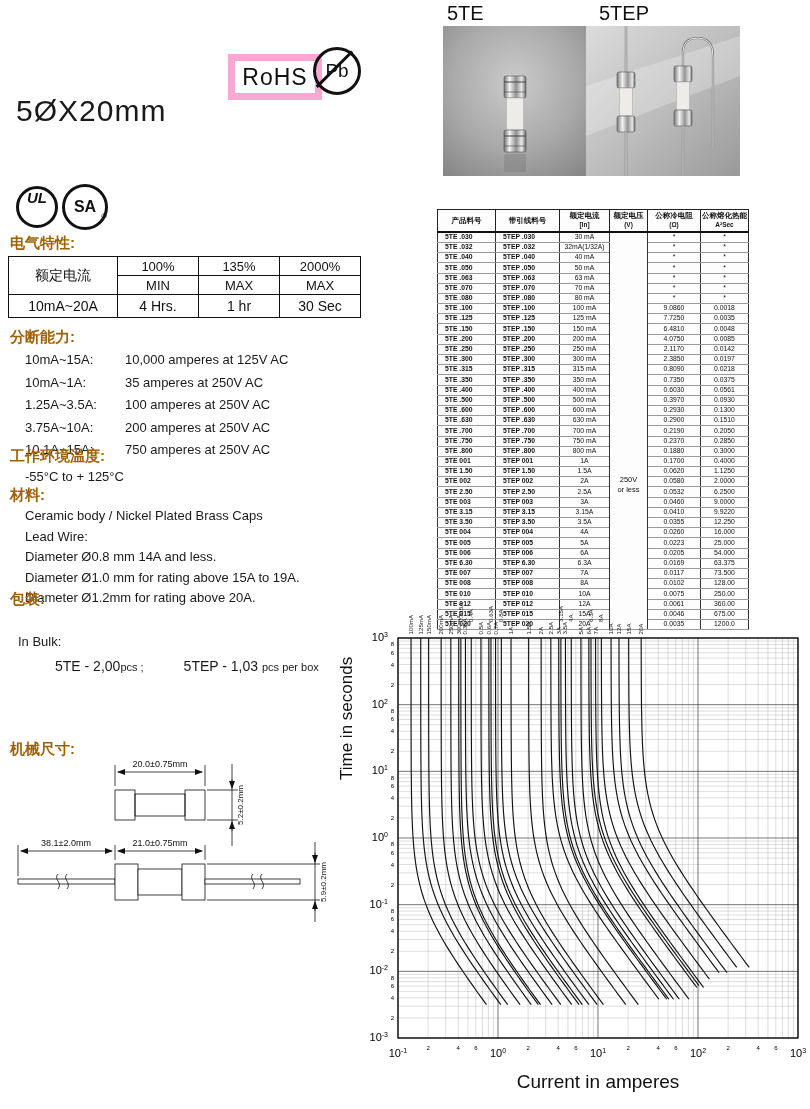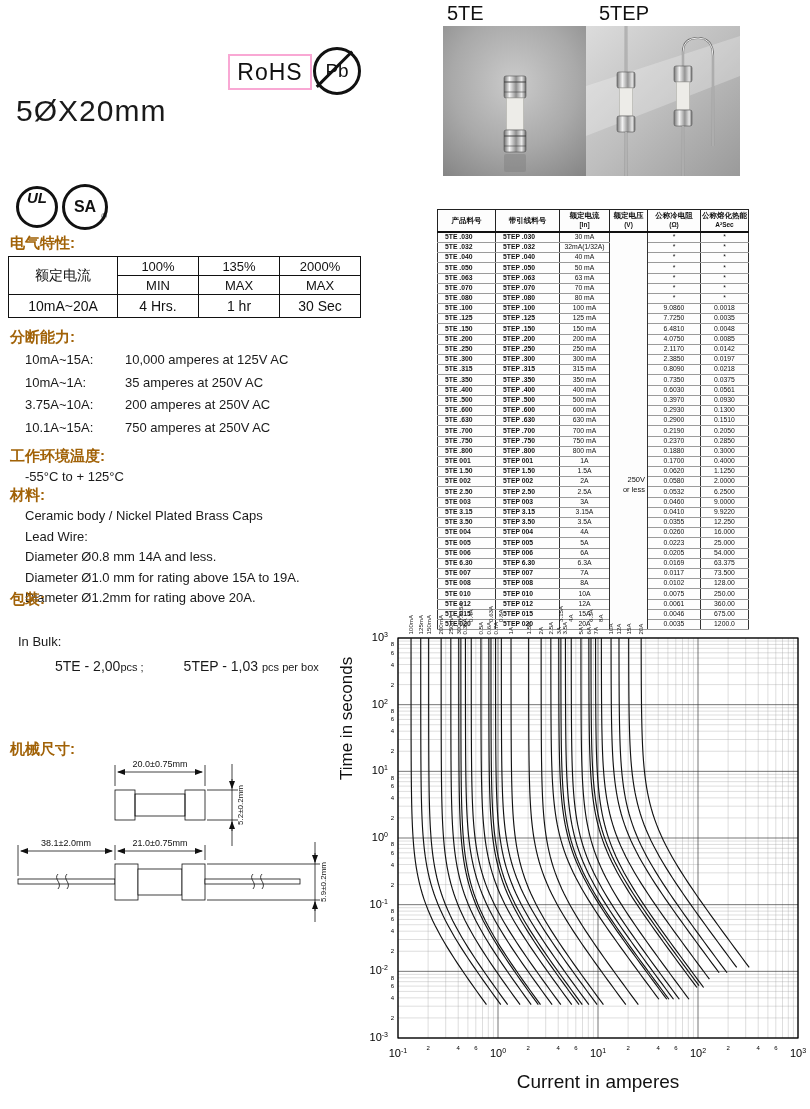--- a/index.html
+++ b/index.html
@@ -1,20 +1,20 @@
 <!DOCTYPE html>
 <html><head>
 <meta charset="utf-8">
 <style>
   html,body{margin:0;padding:0;background:#fff;}
   body{font-family:"Liberation Sans",sans-serif;color:#111;}
   #page{position:relative;width:810px;height:1109px;background:#fff;overflow:hidden;}
 
   
-  .rohs-box{position:absolute;left:228px;top:54px;width:80px;height:32px;border:2px solid #f9a8d4;
+  .rohs-box{position:absolute;left:228px;top:54px;width:80px;height:32px;border:7px solid #f9a8d4;
     display:flex;align-items:center;justify-content:center;font-size:23px;letter-spacing:1px;color:#111;}
   .pb-circle{position:absolute;left:313px;top:47px;width:42px;height:42px;border:3px solid #111;border-radius:50%;
     display:flex;align-items:center;justify-content:center;font-size:19px;color:#111;}
   .pb-slash{position:absolute;left:333px;top:44px;width:2.5px;height:50px;background:#111;transform:rotate(45deg);}
 
   
   .size-line{position:absolute;left:16px;top:94px;font-size:30px;letter-spacing:1px;color:#1a1a1a;}
   .name-line{position:absolute;left:15px;top:128px;font-size:27px;font-weight:bold;color:#0a0a0a;}
 
   
@@ -110,20 +110,24 @@
 
   <div class="h-cn" style="left:10px;top:328px;">分断能力:</div>
   <div class="txt" style="left:25px;top:352px;width:330px;">
       <div class="cap-row">
         <span class="cap-range">10mA~15A:</span>
         <span>10,000 amperes at 125V AC</span>
       </div>
       <div class="cap-row">
         <span class="cap-range">10mA~1A:</span>
         <span>35 amperes at 250V AC</span>
+      </div>
+      <div class="cap-row">
+        <span class="cap-range">1.25A~3.5A:</span>
+        <span>100 amperes at 250V AC</span>
       </div>
       <div class="cap-row">
         <span class="cap-range">3.75A~10A:</span>
         <span>200 amperes at 250V AC</span>
       </div>
       <div class="cap-row">
         <span class="cap-range">10.1A~15A:</span>
         <span>750 amperes at 250V AC</span>
       </div>
     </div>
@@ -236,21 +240,21 @@
         <th><span>公称冷电阻</span><br><span class="sub">(Ω)</span></th>
         <th><span>公称熔化热能</span><br><span class="sub">A²Sec</span></th>
       </tr>
     </thead>
     <tbody>
         <tr>
           <td class="pn">5TE .030</td>
           <td class="pn">5TEP .030</td>
           <td>30 mA</td>
           <td rowspan="39" class="vcell" style="vertical-align: top;">
-            <div style="margin-top: 242px; text-align: right;">250V<br>or less</div>
+            <div style="margin-top: 242px;">250V<br>or less</div>
           </td>
           <td>*</td>
           <td>*</td>
         </tr>
         <tr>
           <td class="pn">5TE .032</td>
           <td class="pn">5TEP .032</td>
           <td>32mA(1/32A)</td>
           <td>*</td>
           <td>*</td>

